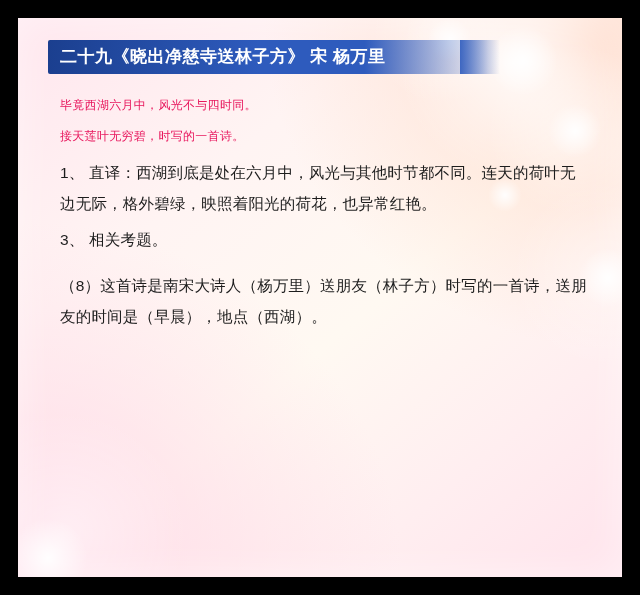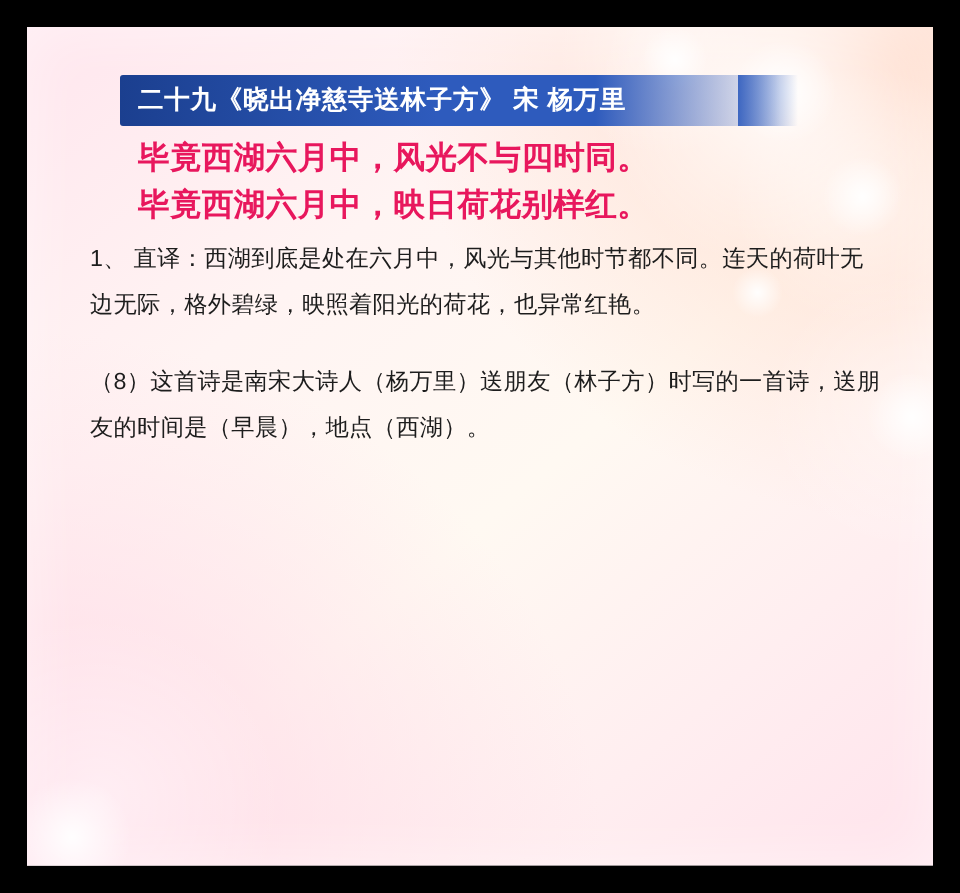--- a/index.html
+++ b/index.html
@@ -40,24 +40,23 @@
   }
   .sparkle {
     position: absolute;
     background: radial-gradient(circle, rgba(255,255,255,0.95) 0%, rgba(255,255,255,0) 70%);
     border-radius: 50%;
     pointer-events: none;
   }
   .title-wrap {
     position: absolute;
     left: 30px;
-    top: 32px;
+    top: 22px;
     width: 440px;
     height: 34px;
-    margin-left: 32px;
   }
   .title-bar {
     position: absolute;
     left: 0; top: 0;
     width: 100%;
     height: 100%;
     background: linear-gradient(90deg, #1b3f8f 0%, #2e5bbd 48%, #2e5bbd 72%, rgba(46,91,189,0) 100%);
     border-radius: 2px;
   }
   .title-bar:after {
@@ -89,25 +88,24 @@
   }
   .line {
     font-size: 15.5px;
     line-height: 31px;
     color: #1d1d1d;
     letter-spacing: 0.2px;
     white-space: pre-wrap;
   }
   .poem {
     color: #e8175d;
-    font-weight: bold;
-    font-size: 21px;
+    font-weight: normal;
+    font-size: 12px;
     line-height: 31px;
     letter-spacing: 0.3px;
-    margin-left: 32px;
   }
   .gap-sm { height: 5px; }
 </style>
 </head>
 <body>
 
 <div class="frame">
   <div class="card">
 
     <div class="sparkle" style="left:470px;top:8px;width:70px;height:70px;"></div>
@@ -117,24 +115,25 @@
     <div class="sparkle" style="left:-10px;top:500px;width:80px;height:80px;"></div>
     <div class="sparkle" style="left:470px;top:160px;width:34px;height:34px;"></div>
 
     <div class="title-wrap">
       <div class="title-bar"></div>
       <div class="title-text">二十九《晓出净慈寺送林子方》 宋 杨万里</div>
     </div>
 
     <div class="body-text">
       <div class="poem">毕竟西湖六月中，风光不与四时同。</div>
-      <div class="poem">毕竟西湖六月中，映日荷花别样红。</div>
+      <div class="poem">接天莲叶无穷碧，时写的一首诗。</div>
       <div class="gap-sm"></div>
       <div class="line">1、 直译：西湖到底是处在六月中，风光与其他时节都不同。连天的荷叶无边无际，格外碧绿，映照着阳光的荷花，也异常红艳。</div>
       <div class="gap-sm"></div>
+      <div class="line">3、 相关考题。</div>
       <div class="gap-sm"></div>
       <div class="gap-sm"></div>
       <div class="gap-sm"></div>
       <div class="line">（8）这首诗是南宋大诗人（杨万里）送朋友（林子方）时写的一首诗，送朋友的时间是（早晨），地点（西湖）。</div>
       <div class="gap-sm"></div>
     </div>
 
   </div>
 </div>
 

